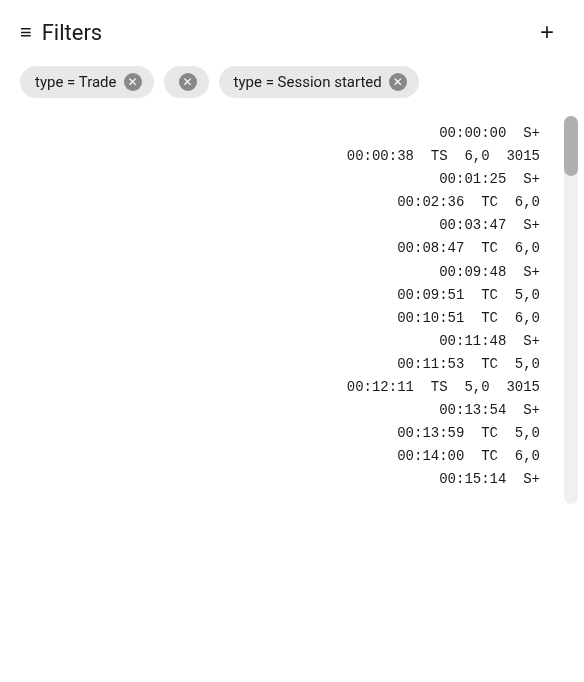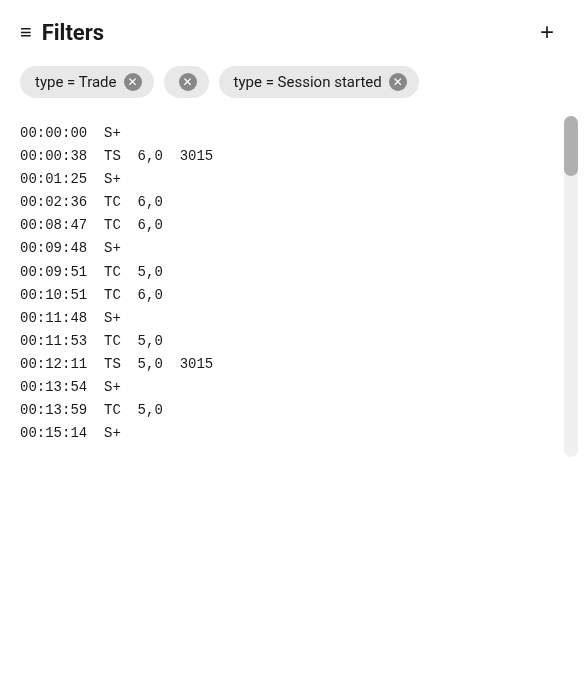--- a/index.html
+++ b/index.html
@@ -36,21 +36,21 @@
       gap: 10px;
     }
 
     .filter-icon {
       font-size: 20px;
       color: #1a1a1a;
     }
 
     .header-title {
       font-size: 22px;
-      font-weight: 700;
+      font-weight: 400;
       color: #1a1a1a;
     }
 
     .add-button {
       font-size: 24px;
       color: #1a1a1a;
       background: none;
       border: none;
       cursor: pointer;
       line-height: 1;
@@ -110,20 +110,21 @@
       max-height: 452px;
     }
 
     .log-area::-webkit-scrollbar {
       width: 0px;
     }
 
     .log-line {
       white-space: pre;
       display: block;
+      text-align: right;
     }
 
     .scrollbar-track {
       position: absolute;
       right: 6px;
       top: 0;
       bottom: 0;
       width: 14px;
       background: #f0f0f0;
       border-radius: 7px;
@@ -168,29 +169,31 @@
       <span class="chip-close">✕</span>
     </div>
   </div>
 
   <div class="log-area-wrapper">
     <div class="log-area" id="log-area">
     <span class="log-line">00:00:00  S+</span>
         <span class="log-line">00:00:38  TS  6,0  3015</span>
         <span class="log-line">00:01:25  S+</span>
         <span class="log-line">00:02:36  TC  6,0</span>
+        <span class="log-line">00:03:47  S+</span>
         <span class="log-line">00:08:47  TC  6,0</span>
         <span class="log-line">00:09:48  S+</span>
         <span class="log-line">00:09:51  TC  5,0</span>
         <span class="log-line">00:10:51  TC  6,0</span>
         <span class="log-line">00:11:48  S+</span>
         <span class="log-line">00:11:53  TC  5,0</span>
         <span class="log-line">00:12:11  TS  5,0  3015</span>
         <span class="log-line">00:13:54  S+</span>
         <span class="log-line">00:13:59  TC  5,0</span>
+        <span class="log-line">00:14:00  TC  6,0</span>
         <span class="log-line">00:15:14  S+</span>
       </div>
     <div class="scrollbar-track">
       <div class="scrollbar-thumb"></div>
     </div>
   </div>
 
 </div>
 
 </body></html>

